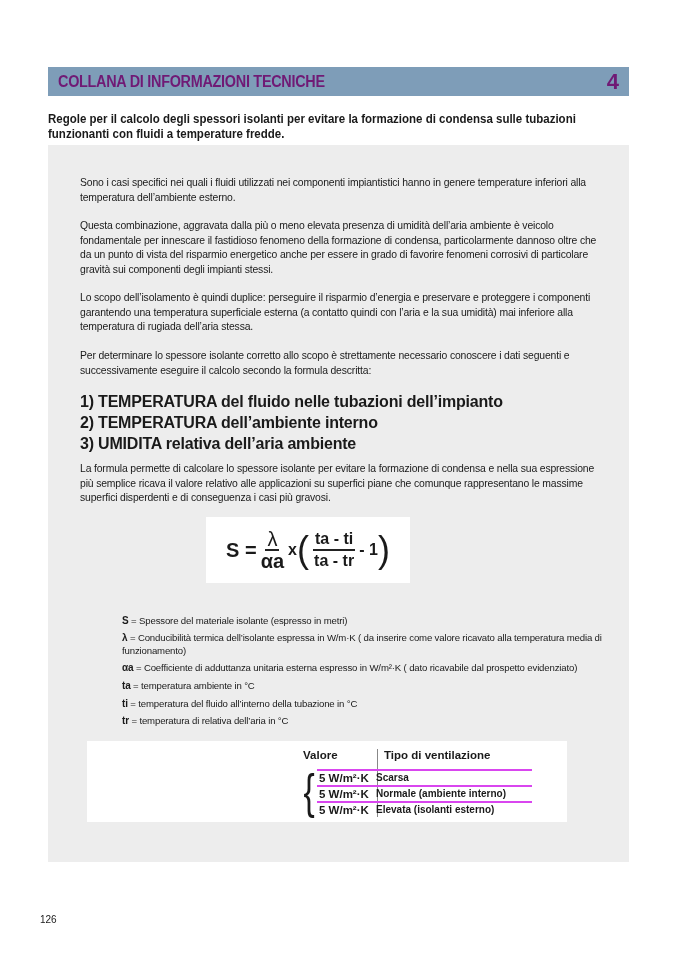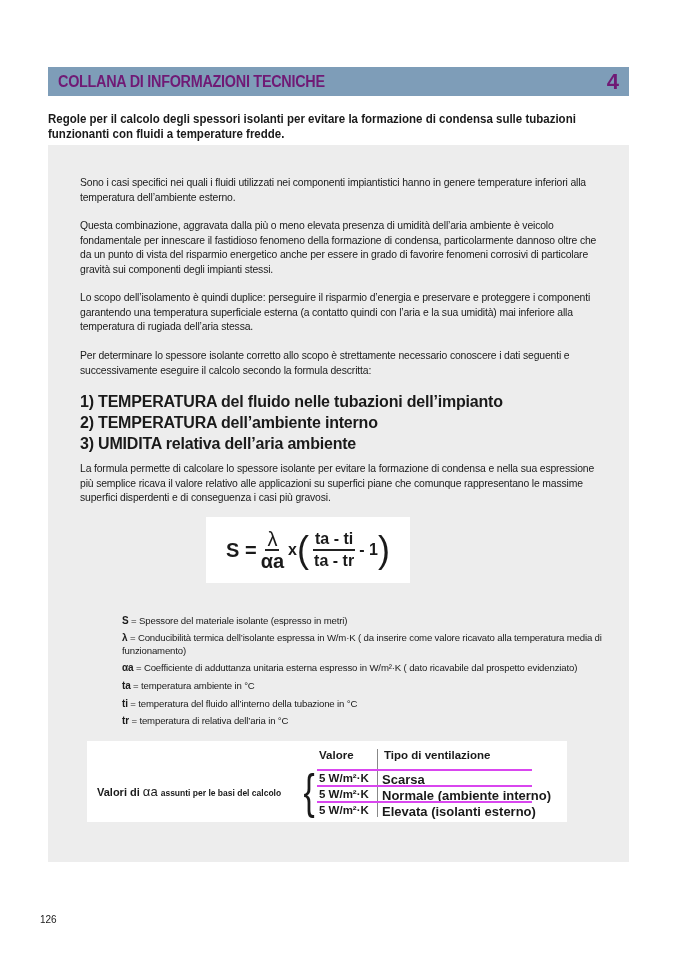--- a/index.html
+++ b/index.html
@@ -45,21 +45,21 @@
   .table-box {
     position: absolute; left: 87px; top: 741px; width: 480px; height: 81px; background: #fff;
   }
   .tb-label { position: absolute; left: 10px; top: 43px; font-size: 11px; font-weight: bold; }
   .tb-label .small { font-size: 8.5px; }
   .tb-label .alpha { font-weight: normal; font-size: 13px; }
   .brace { position: absolute; left: 214px; top: 24px; font-size: 48px; line-height: 54px; font-weight: normal; transform: scaleX(0.7); }
   .col-head { position: absolute; top: 8px; font-size: 11.5px; font-weight: bold; }
   .row { position: absolute; left: 230px; width: 215px; height: 15px; border-top: 2px solid #d946ef; }
   .cell-val { position: absolute; left: 2px; top: 1px; font-size: 11.5px; font-weight: bold; }
-  .cell-type { position: absolute; left: 65px; top: 1px; font-size: 13px; font-weight: bold; white-space: nowrap; }
+  .cell-type { position: absolute; left: 59px; top: 1px; font-size: 10px; font-weight: bold; white-space: nowrap; }
   .vsep { position: absolute; left: 290px; top: 8px; width: 1px; height: 68px; background: #888; }
   .page-num { position: absolute; left: 40px; top: 914px; font-size: 10px; }
 </style>
 </head>
 <body>
 
 <div class="header-bar">
   <span class="header-title">COLLANA DI INFORMAZIONI TECNICHE</span>
   <span class="header-num">4</span>
 </div>
@@ -104,27 +104,22 @@
 </div>
 
 <div class="legend-line" style="top:614px"><b>S</b><span> = Spessore del materiale isolante (espresso in metri)</span></div>
 <div class="legend-line" style="top:631px"><b>λ</b><span> = Conducibilità termica dell’isolante espressa in W/m·K ( da inserire come valore ricavato alla temperatura media di funzionamento)</span></div>
 <div class="legend-line" style="top:661px"><b>αa</b><span> = Coefficiente di adduttanza unitaria esterna espresso in W/m²·K ( dato ricavabile dal prospetto evidenziato)</span></div>
 <div class="legend-line" style="top:679px"><b>ta</b><span> = temperatura ambiente in °C</span></div>
 <div class="legend-line" style="top:697px"><b>ti</b><span> = temperatura del fluido all’interno della tubazione in °C</span></div>
 <div class="legend-line" style="top:714px"><b>tr</b><span> = temperatura di relativa dell’aria in °C</span></div>
 
 <div class="table-box">
-  <div class="tb-label">
-    <span>Valori di</span>
-    <span class="alpha">αa</span>
-    <span class="small">assunti per le basi del calcolo</span>
-  </div>
   <div class="brace">{</div>
-  <div class="col-head" style="left:232px">Valore</div>
+  <div class="col-head" style="left:216px">Valore</div>
   <div class="col-head" style="left:297px">Tipo di ventilazione</div>
   <div class="vsep"></div>
   <div class="row" style="top:28px">
     <span class="cell-val">5 W/m²·K</span>
     <span class="cell-type">Scarsa</span>
   </div>
   <div class="row" style="top:44px">
     <span class="cell-val">5 W/m²·K</span>
     <span class="cell-type">Normale (ambiente interno)</span>
   </div>

